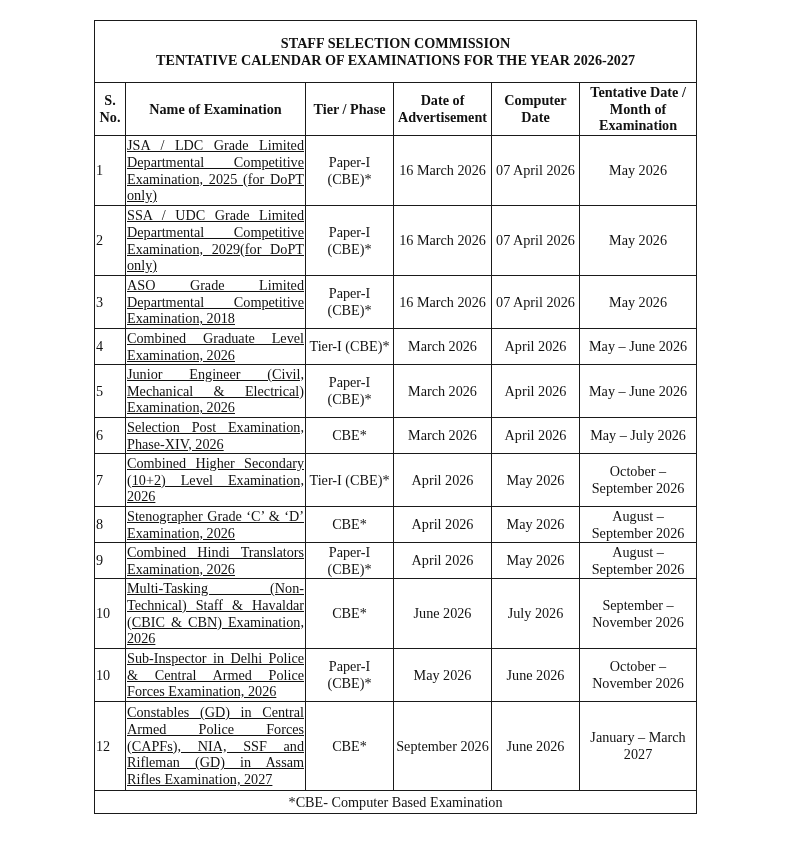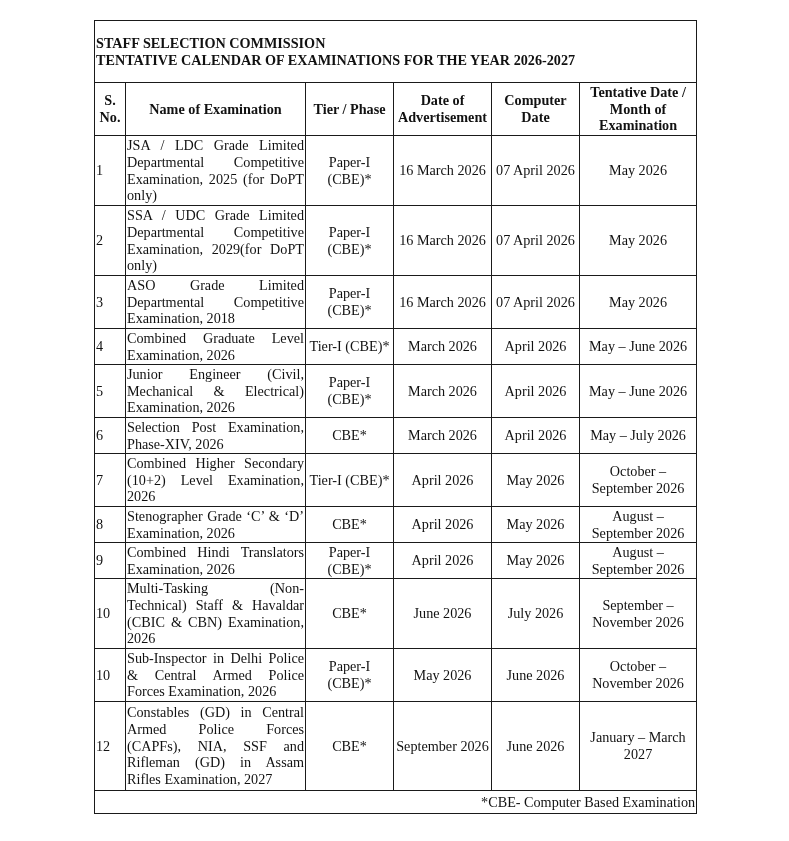--- a/index.html
+++ b/index.html
@@ -1,25 +1,25 @@
 <!DOCTYPE html>
 <html><head>
 <meta charset="utf-8">
 <style>
   html,body{margin:0;padding:0;background:#ffffff;}
   body{width:789px;height:841px;position:relative;font-family:"Liberation Serif",serif;color:#111;}
   .doc{position:absolute;left:94px;top:20px;width:602px;}
   table{border-collapse:collapse;width:602px;table-layout:fixed;font-size:14.2px;line-height:16.8px;}
   td,th{border:1.3px solid #1a1a1a;padding:0 1px;vertical-align:middle;}
-  .title{text-align:left;font-weight:bold;font-size:14.2px;line-height:17px;height:61px;padding-top:0;}
+  .title{text-align:center;font-weight:bold;font-size:14.2px;line-height:17px;height:61px;padding-top:0;}
   th{font-weight:bold;text-align:center;height:52px;}
   td.sno{text-align:left;padding-left:1px;}
-  td.name{text-align:justify;text-align-last:left;padding:0 1px 0 1px;}
+  td.name{text-align:justify;text-align-last:left;padding:0 1px 0 1px;text-decoration:underline;}
   td.c{text-align:center;}
-  .foot{text-align:right;height:22px;padding-left:1px;}
+  .foot{text-align:center;height:22px;padding-left:1px;}
 </style>
 </head>
 <body>
 
 <div class="doc">
 <table>
   <colgroup>
     <col style="width:31px">
     <col style="width:180px">
     <col style="width:88px">

